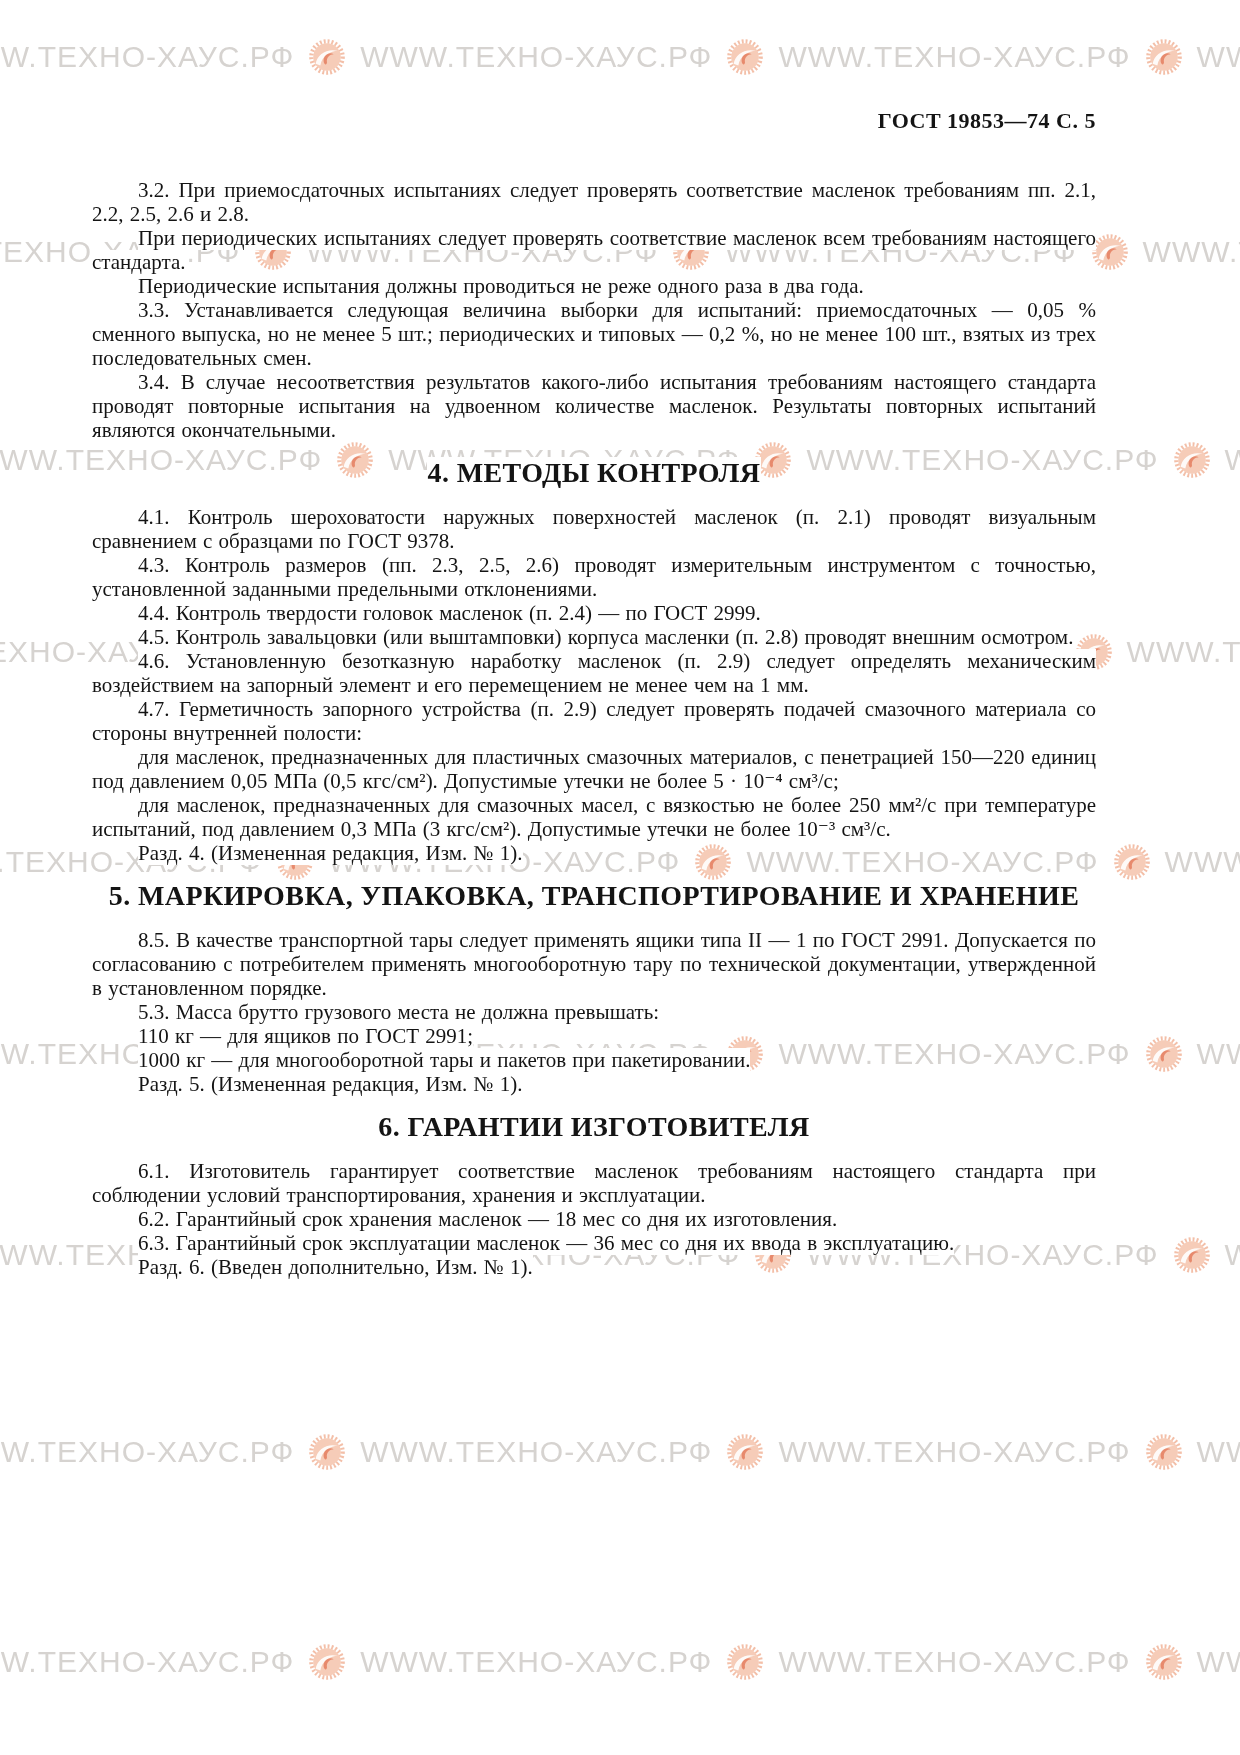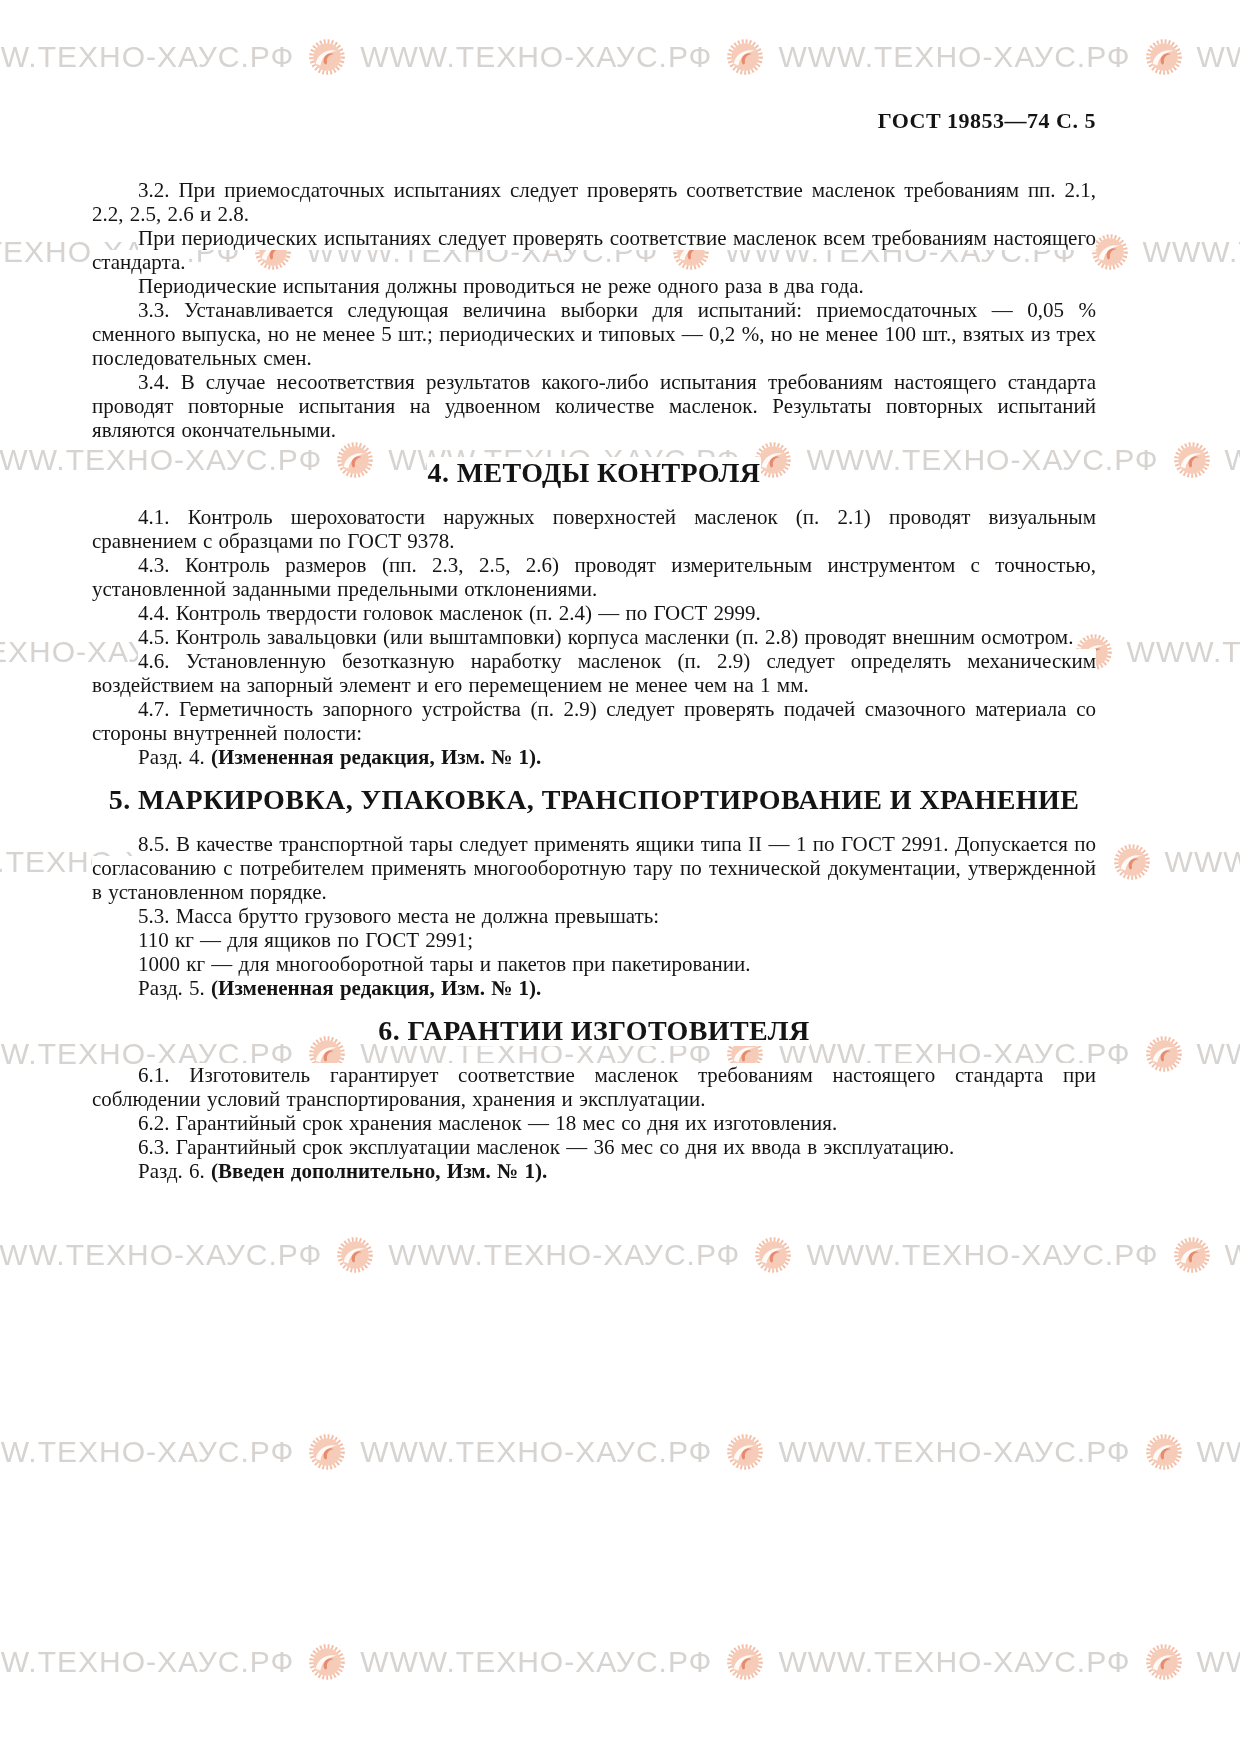--- a/index.html
+++ b/index.html
@@ -56,21 +56,21 @@
   .content h2 {
     margin: 18px 0 19px 0;
     font-size: 28px;
     line-height: 26px;
     text-align: center;
     font-weight: 700;
     text-indent: 0;
     letter-spacing: 0.4px;
   }
   .wbg { background: #ffffff; }
-  .bold { font-weight: 700; }
+  .bold { font-weight: 400; }
 </style>
 </head>
 <body>
 
 <div class="page">
 
   <div class="watermark-layer">
       <div class="wm-row" style="top: 38px; left: -58px;">
         <span class="wm-text" style="color:#d6d3d0">WWW.ТЕХНО-ХАУС.РФ</span>
   <svg class="wm-gear" width="38" height="38" viewBox="0 0 40 40">
@@ -309,20 +309,22 @@
     <p><span class="wbg">3.4. В случае несоответствия результатов какого-либо испытания требованиям настоящего стандарта проводят повторные испытания на удвоенном количестве масленок. Результаты повторных испытаний являются окончательными.</span></p>
 
     <h2><span class="wbg">4. МЕТОДЫ КОНТРОЛЯ</span></h2>
 
     <p><span class="wbg">4.1. Контроль шероховатости наружных поверхностей масленок (п. 2.1) проводят визуальным сравнением с образцами по ГОСТ 9378.</span></p>
     <p><span class="wbg">4.3. Контроль размеров (пп. 2.3, 2.5, 2.6) проводят измерительным инструментом с точностью, установленной заданными предельными отклонениями.</span></p>
     <p><span class="wbg">4.4. Контроль твердости головок масленок (п. 2.4) — по ГОСТ 2999.</span></p>
     <p><span class="wbg">4.5. Контроль завальцовки (или выштамповки) корпуса масленки (п. 2.8) проводят внешним осмотром.</span></p>
     <p><span class="wbg">4.6. Установленную безотказную наработку масленок (п. 2.9) следует определять механическим воздействием на запорный элемент и его перемещением не менее чем на 1 мм.</span></p>
     <p><span class="wbg">4.7. Герметичность запорного устройства (п. 2.9) следует проверять подачей смазочного материала со стороны внутренней полости:</span></p>
+    <p><span class="wbg">для масленок, предназначенных для пластичных смазочных материалов, с пенетрацией 150—220 единиц под давлением 0,05 МПа (0,5 кгс/см²). Допустимые утечки не более 5 · 10⁻⁴ см³/с;</span></p>
+    <p><span class="wbg">для масленок, предназначенных для смазочных масел, с вязкостью не более 250 мм²/с при температуре испытаний, под давлением 0,3 МПа (3 кгс/см²). Допустимые утечки не более 10⁻³ см³/с.</span></p>
     <p><span class="wbg">Разд. 4. </span><span class="wbg bold">(Измененная редакция, Изм. № 1).</span></p>
 
     <h2><span class="wbg">5. МАРКИРОВКА, УПАКОВКА, ТРАНСПОРТИРОВАНИЕ И ХРАНЕНИЕ</span></h2>
 
     <p><span class="wbg">8.5. В качестве транспортной тары следует применять ящики типа II — 1 по ГОСТ 2991. Допускается по согласованию с потребителем применять многооборотную тару по технической документации, утвержденной в установленном порядке.</span></p>
     <p><span class="wbg">5.3. Масса брутто грузового места не должна превышать:</span></p>
     <p><span class="wbg">110 кг — для ящиков по ГОСТ 2991;</span></p>
     <p><span class="wbg">1000 кг — для многооборотной тары и пакетов при пакетировании.</span></p>
     <p><span class="wbg">Разд. 5. </span><span class="wbg bold">(Измененная редакция, Изм. № 1).</span></p>
 

